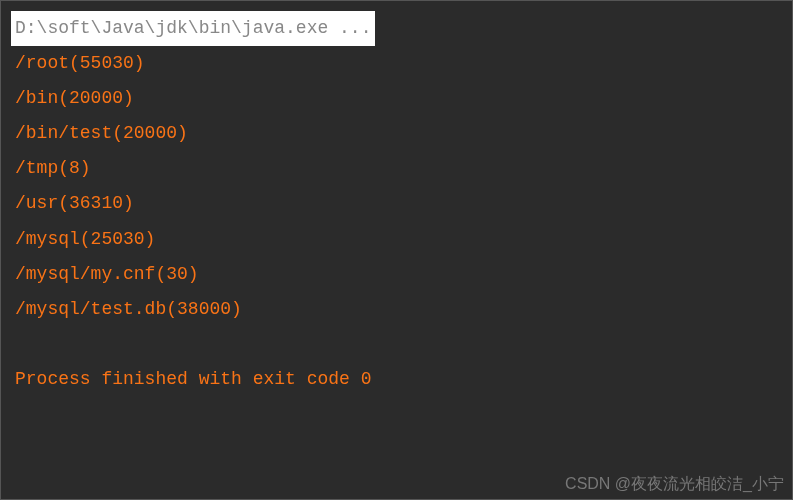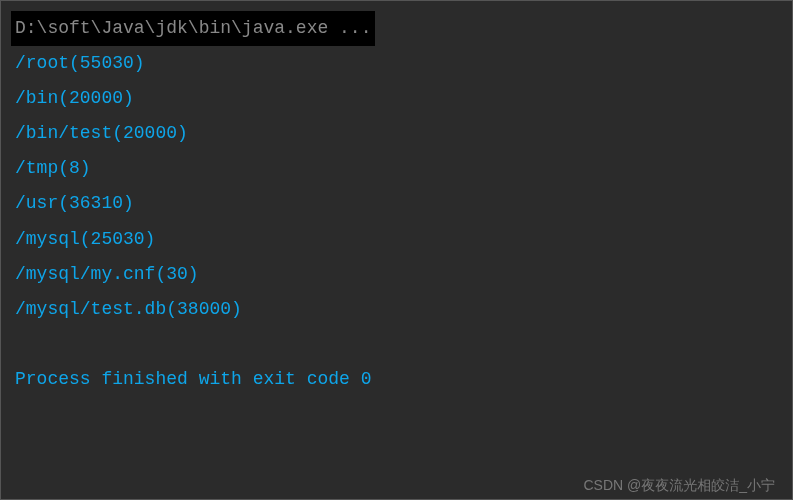--- a/index.html
+++ b/index.html
@@ -16,39 +16,39 @@
       color: #bbbbbb;
       overflow: hidden;
       position: relative;
       border: 1px solid #555;
     }
     .console {
       padding: 10px 14px;
       line-height: 1.95;
     }
     .header-line {
-      background: #000000;
+      background: #ffffff;
       display: inline-block;
       color: #888;
       padding: 0 4px 0 16px;
       margin-left: -4px;
       padding-left: 4px;
     }
     .output-line {
       display: block;
-      color: #0ea5e9;
+      color: #f97316;
     }
     .blank-line {
       height: 1.95em;
     }
     .watermark {
       position: absolute;
       bottom: 4px;
-      right: 17px;
-      font-size: 14px;
+      right: 8px;
+      font-size: 16px;
       color: #777;
       font-family: sans-serif;
     }
   </style>
 </head>
 <body>
 
 <div class="console">
   <div><span class="header-line">D:\soft\Java\jdk\bin\java.exe ...</span></div>
   <span class="output-line">/root(55030)</span>

